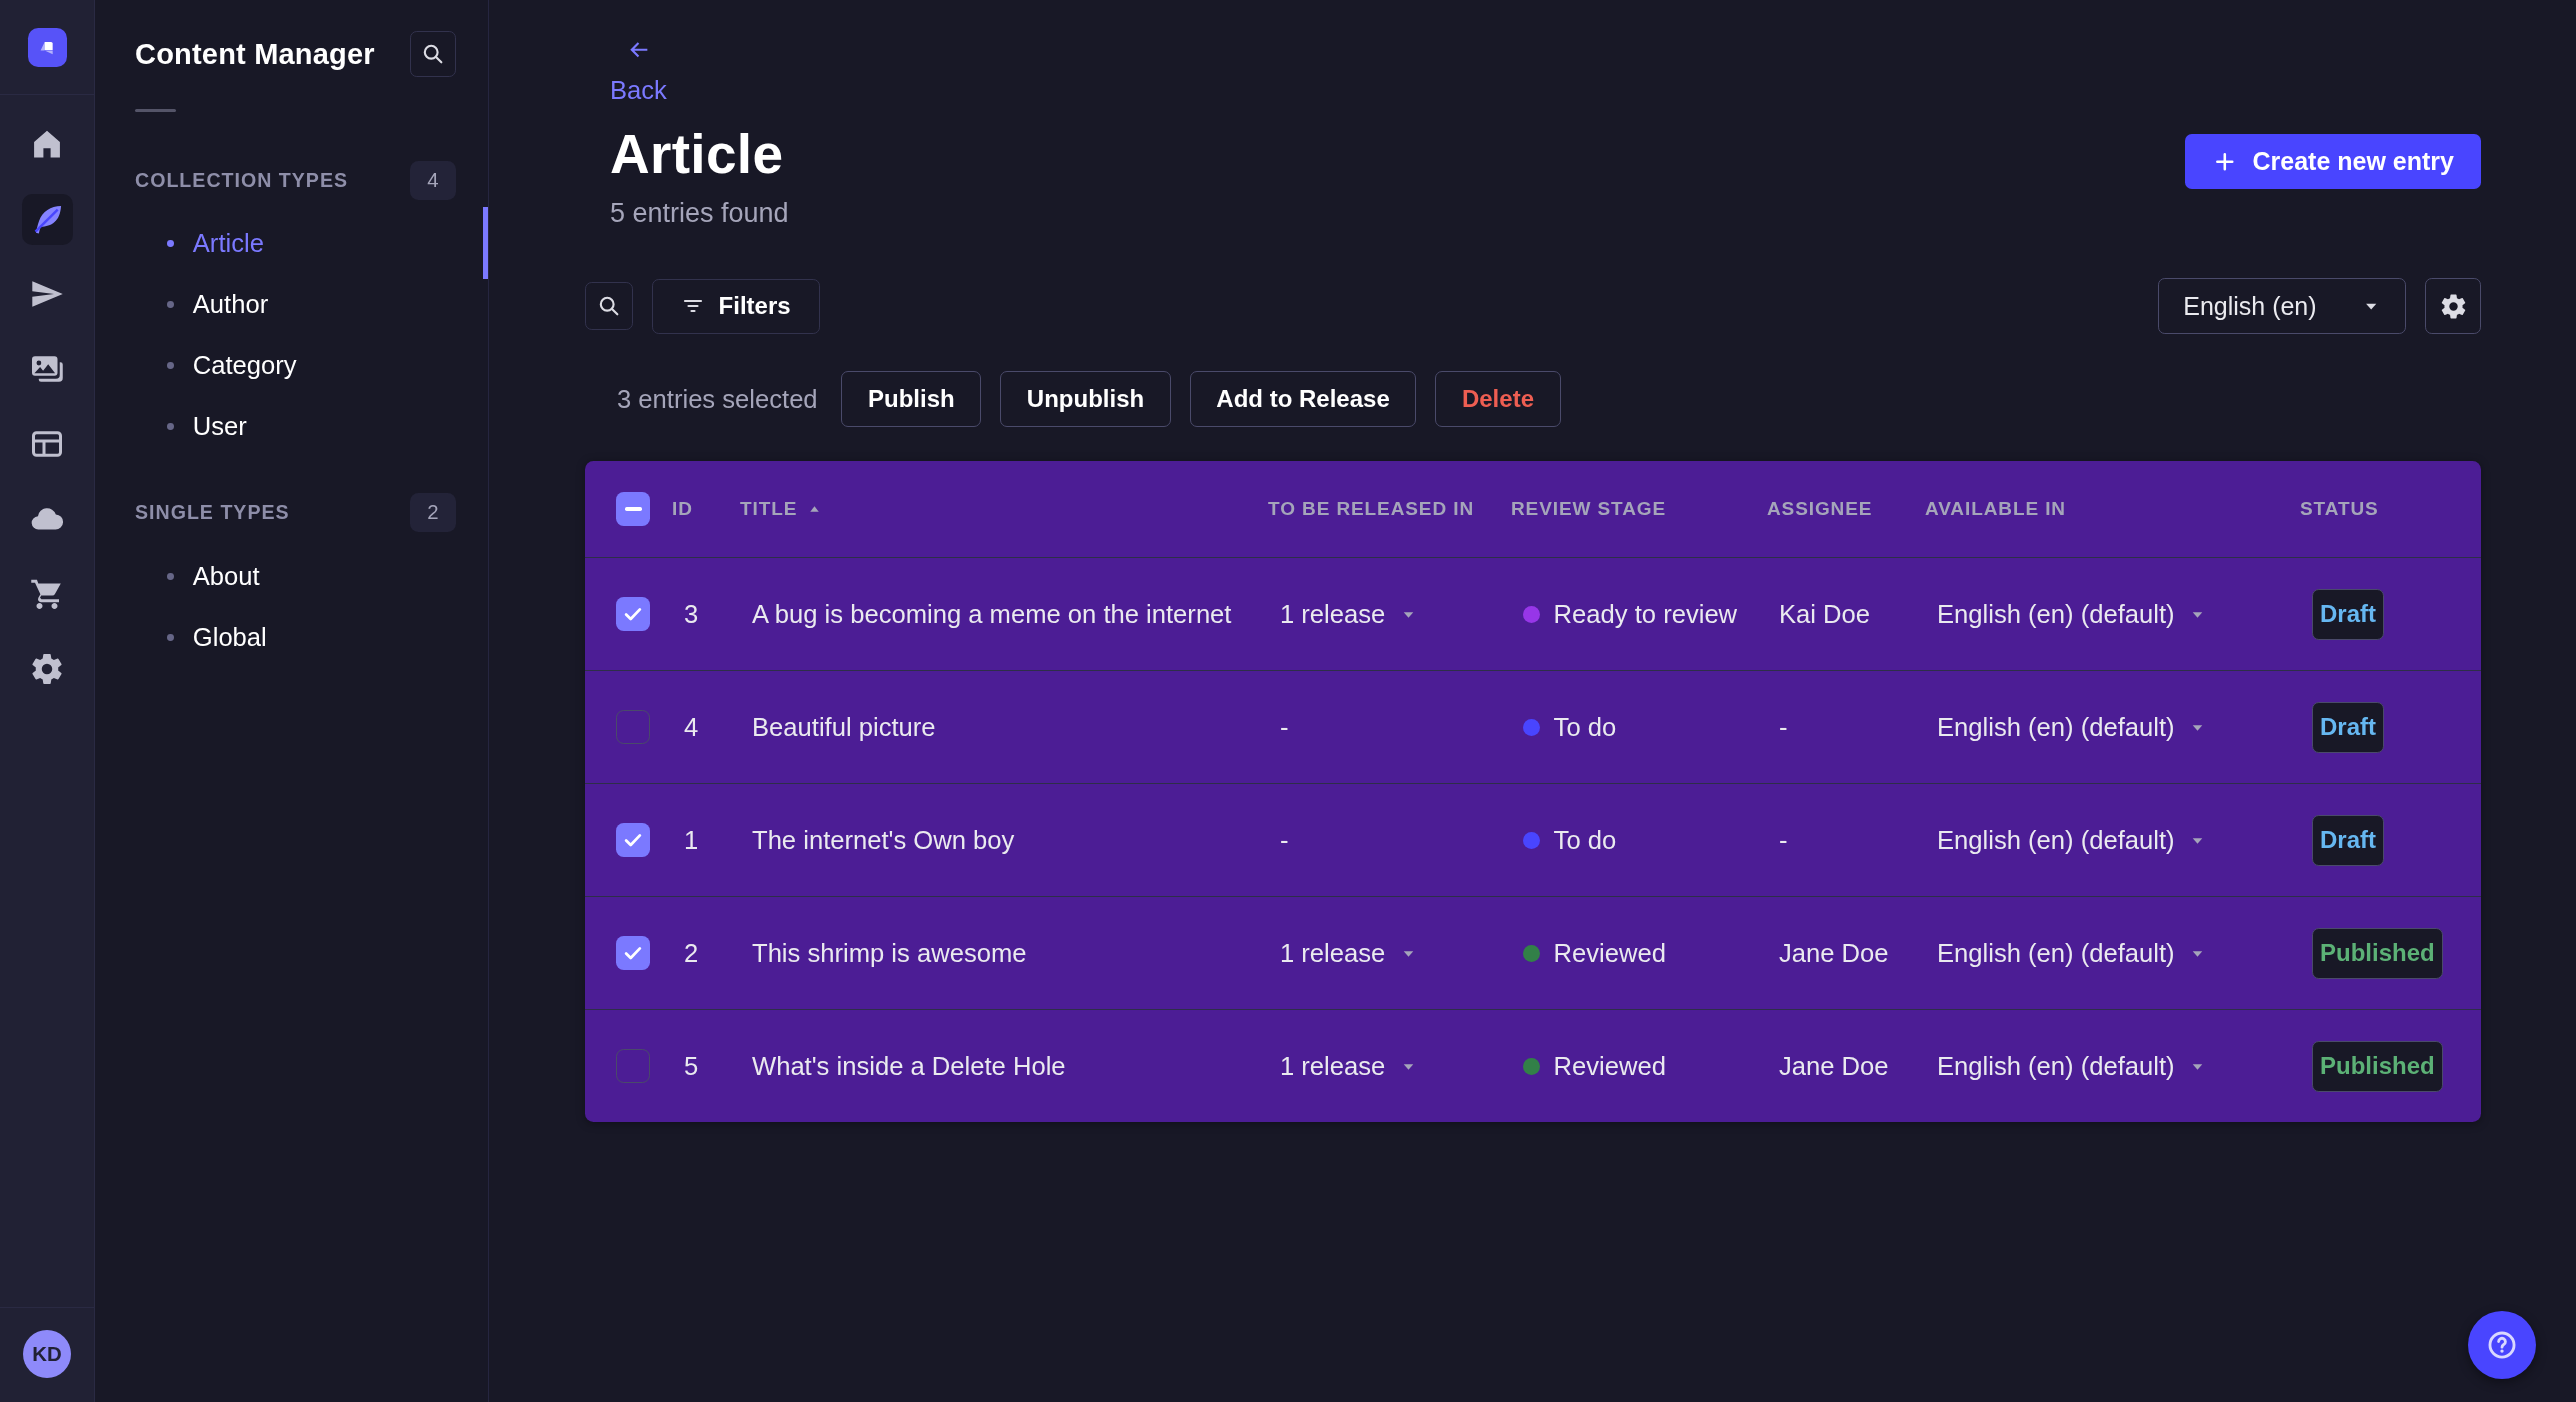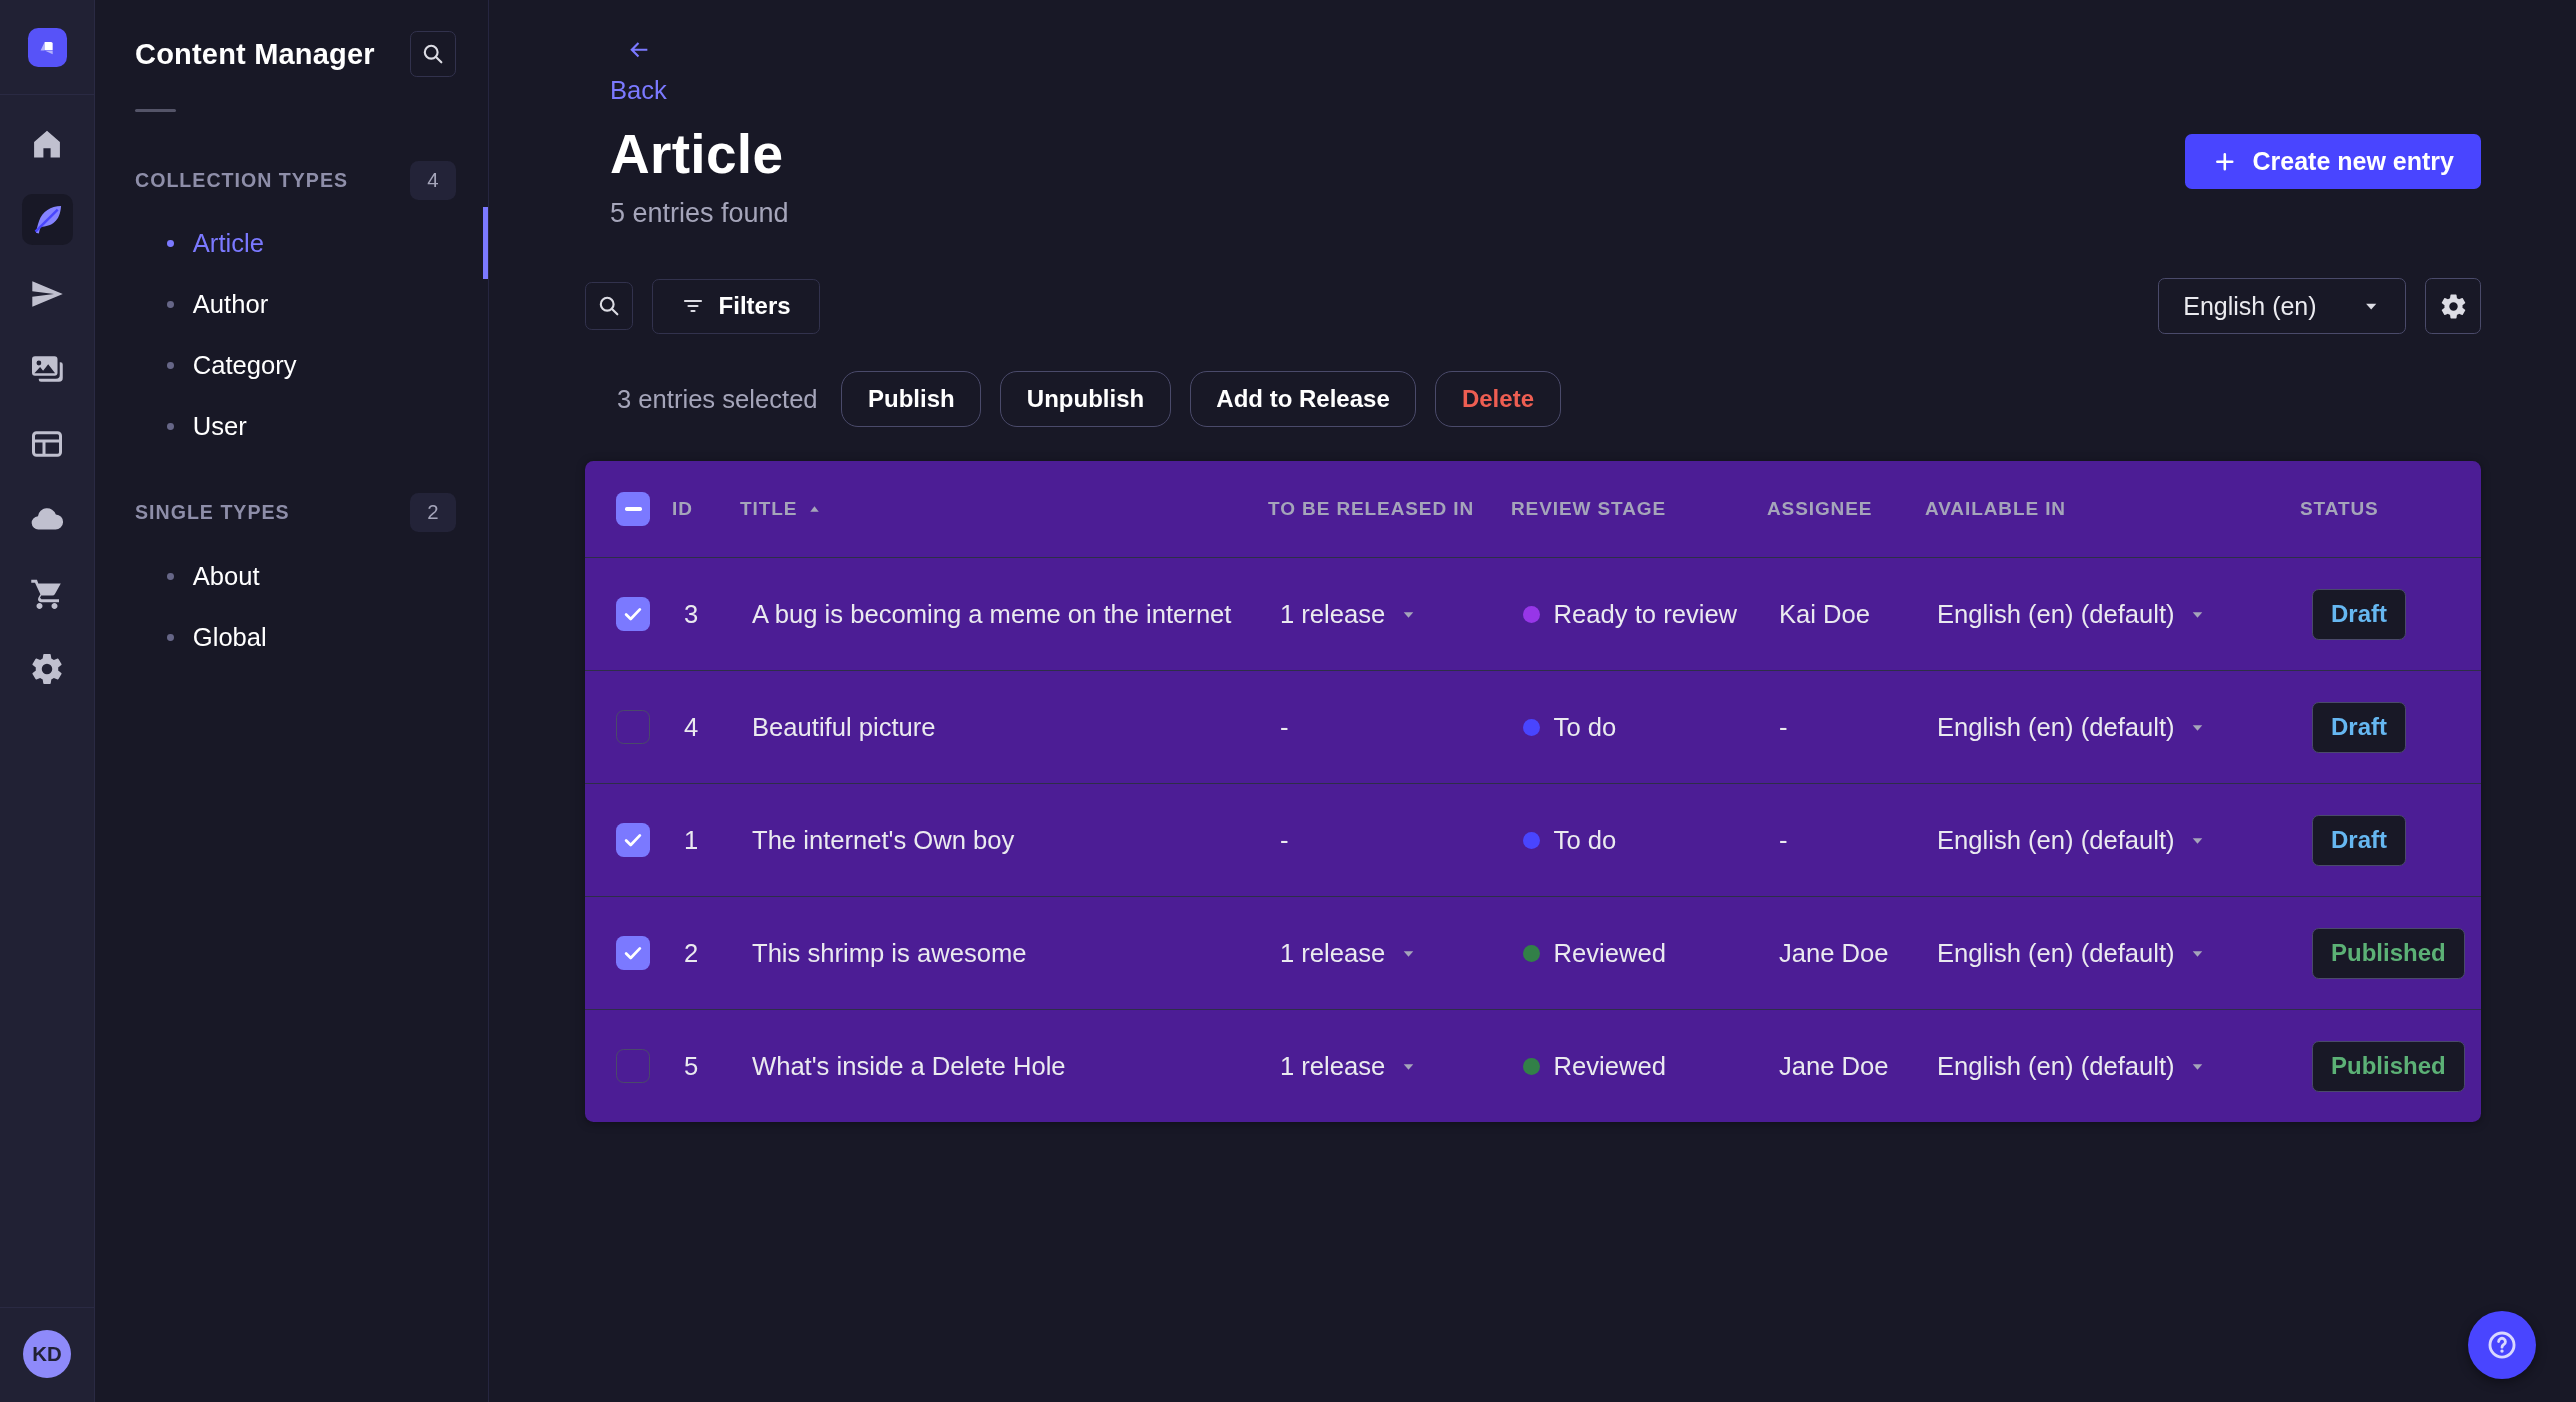--- a/index.html
+++ b/index.html
@@ -57,42 +57,42 @@
   .toolbar-left, .toolbar-right { display:flex; align-items:center; gap:19px; }
   .filters-btn { display:flex; align-items:center; gap:13.6px; padding:0 28px; height:55px;
                  border:0.9px solid #32324d; border-radius:6.8px; background:transparent; color:#fff;
                  font-size:24px; font-weight:600; cursor:pointer; font-family:inherit; }
   .locale-select { display:flex; align-items:center; gap:44px; height:56px; padding:0 24px;
                    border:0.9px solid #4a4a6a; border-radius:6.8px; color:#eaeaef; font-size:25px; cursor:pointer; }
   .gear-btn { width:56px; height:56px; border:0.9px solid #4a4a6a; border-radius:6.8px; background:transparent;
               display:flex; align-items:center; justify-content:center; cursor:pointer; }
   .selection-row { display:flex; align-items:center; gap:20.4px; margin-top:37px;margin-left:32px; }
   .selection-text { font-size:25.6px; color:#a5a5ba; margin-right:3.4px; }
-  .action-btn { height:56px; padding:0 25.6px; border:0.9px solid #4a4a6a; border-radius:17px;
+  .action-btn { height:56px; padding:0 25.6px; border:0.9px solid #4a4a6a; border-radius:7px;
                 background:transparent; color:#fff; font-size:24px; font-weight:600; cursor:pointer;
                 font-family:inherit; }
   .action-btn.danger { color:#ee5e52; }
   
   .table-panel { margin-top:34px; background:#4c1d95; border-radius:8.5px;
                  box-shadow:0 1.7px 8.5px rgba(0,0,0,.35); overflow:hidden; }
   .trow { display:grid; grid-template-columns:87px 68px 1fr 243px 256px 158px 375px 181px;
           align-items:center; height:113px; border-top:0.9px solid #2e2e48; }
   .trow.head { height:96px; border-top:none; }
   .th { font-size:19px; font-weight:600; letter-spacing:0.9px; color:#a5a5ba;
         display:flex; align-items:center; gap:8.5px; }
   .td { font-size:25.6px; color:#eaeaef; display:flex; align-items:center; }
   .cell-pad { padding-left:12px; }
   .cb { width:34px; height:34px; border-radius:7.7px; margin-left:31px; cursor:pointer;
         display:flex; align-items:center; justify-content:center; }
   .cb.un { border:1.7px solid #4a4a6a; background:transparent; }
   .cb.on { background:#7b79ff; }
   .cb .dash { width:17px; height:3.4px; background:#fff; border-radius:1.7px; }
   .dot { width:17px; height:17px; border-radius:50%; margin-right:13.6px; flex:none; }
   .caret { margin-left:13.6px; flex:none; }
-  .status-badge { display:inline-flex; align-items:center; height:51px; padding:0 18px;
+  .status-badge { display:inline-flex; align-items:center; height:51px; padding:0 7px;
                   border:0.9px solid #4a4a6a; border-radius:6.8px; background:#181826;
                   font-size:24px; font-weight:600; }
   .status-badge.draft { color:#66b7f1; }
   .status-badge.published { color:#5cb176; }
   
   .help-fab { position:absolute; right:40px; bottom:23px; width:68px; height:68px; border-radius:50%;
               background:#4945ff; border:none; display:flex; align-items:center; justify-content:center;
               cursor:pointer; box-shadow:0 3.4px 10.2px rgba(0,0,0,.4); }
 </style>
 </head>

